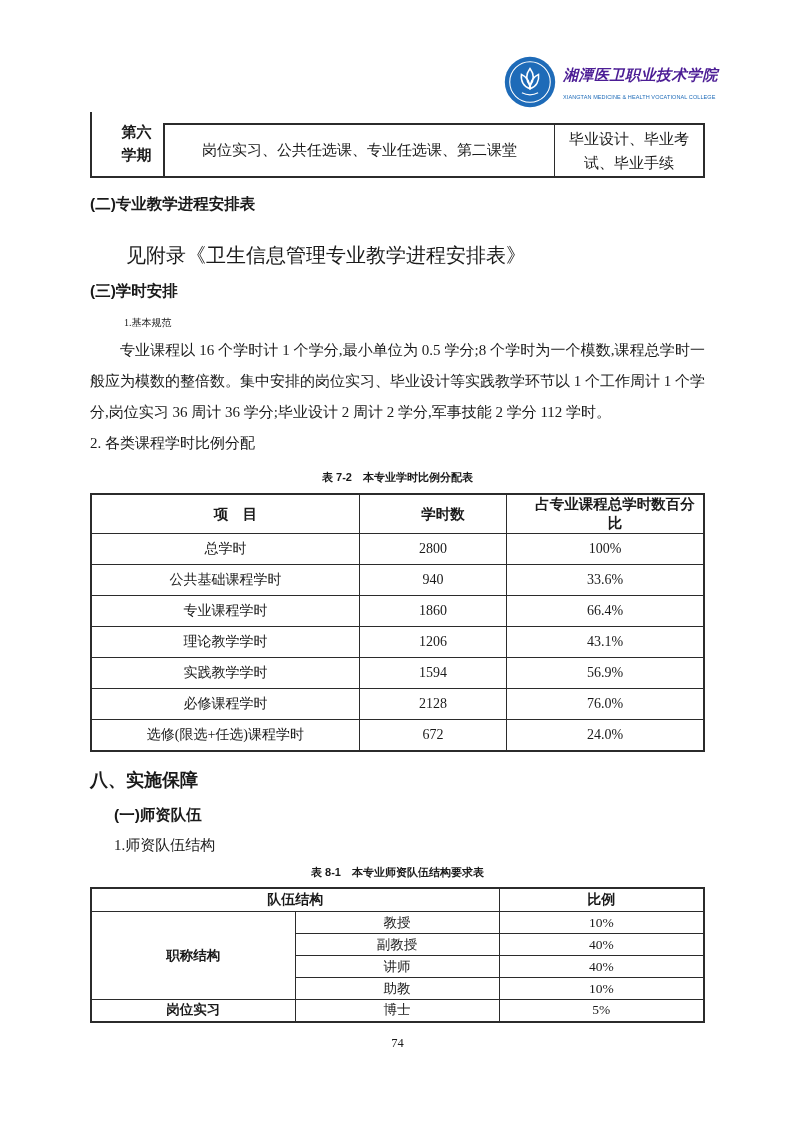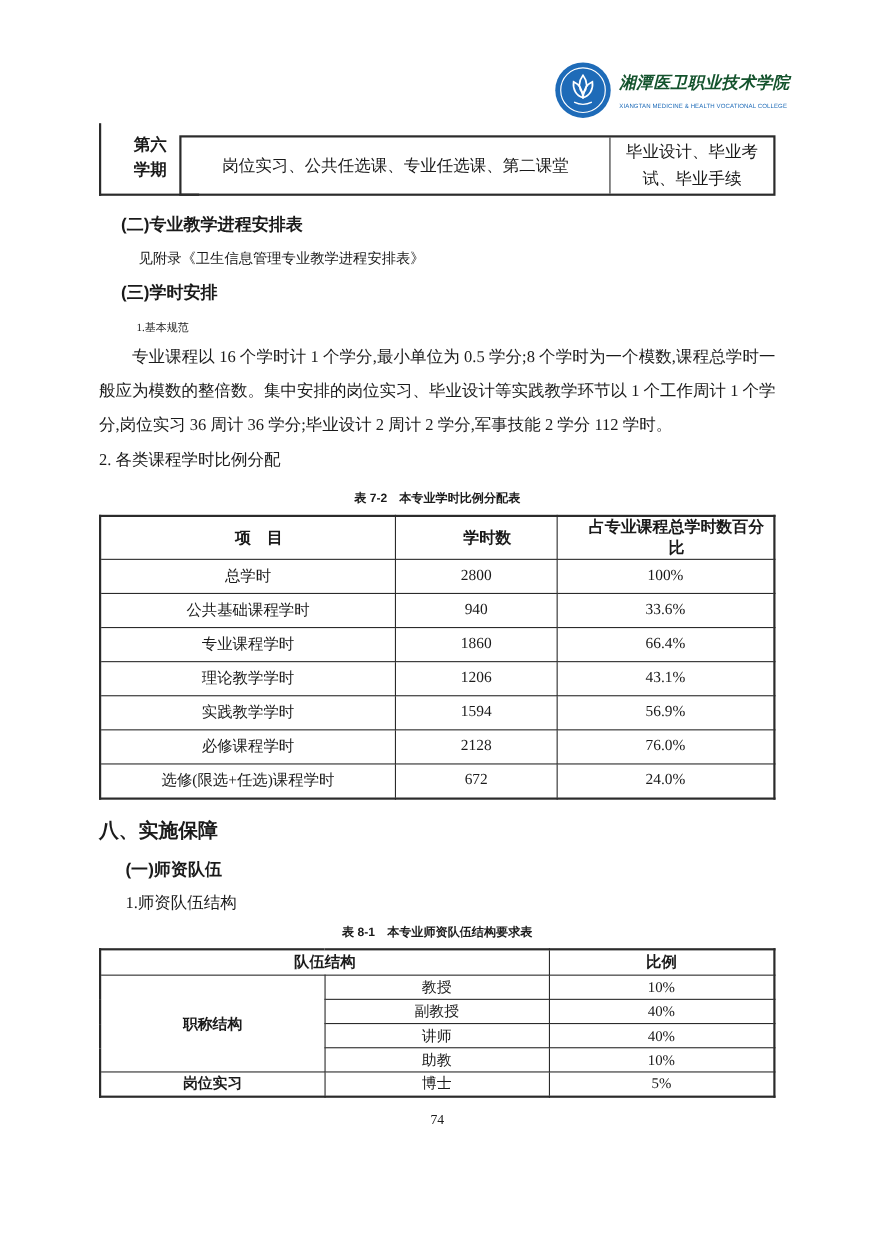--- a/index.html
+++ b/index.html
@@ -30,21 +30,21 @@
     align-items: center;
     gap: 6px;
   }
   .logo-text { width: 142px; }
   .logo-zh {
     font-family: Liberation Serif, serif;
     font-style: italic;
     font-weight: bold;
     font-size: 15px;
     letter-spacing: 0.5px;
-    color: #14532d;
+    color: #4c1d95;
     white-space: nowrap;
     margin-top: 20px;
   }
   .logo-en {
     font-family: "Liberation Sans", sans-serif;
     font-size: 5.5px;
     letter-spacing: 0.1px;
     color: #1e6bb8;
     margin-top: 2px;
     white-space: nowrap;
@@ -97,24 +97,23 @@
     text-align: center;
     padding: 0 12px;
     line-height: 1.6;
   }
 
   
   .h-paren {
     font-family: "Liberation Sans", sans-serif;
     font-weight: bold;
     font-size: 15.5px;
-    margin-left: 20px;
   }
   .s2-heading { margin-top: 16px; }
-  .appendix-note { margin-top: 11px; margin-left: 36px; font-size: 13px; }
+  .appendix-note { margin-top: 27px; margin-left: 36px; font-size: 20px; }
   .s3-heading { margin-top: 12px; }
   .item-line { margin-top: 14px; margin-left: 34px; font-size: 10px; }
   .body-para {
     margin-top: 5px;
     font-size: 15px;
     line-height: 31px;
     text-align: justify;
     text-indent: 2em;
   }
   .item-line2 { margin-top: 6px; font-size: 15px; }

